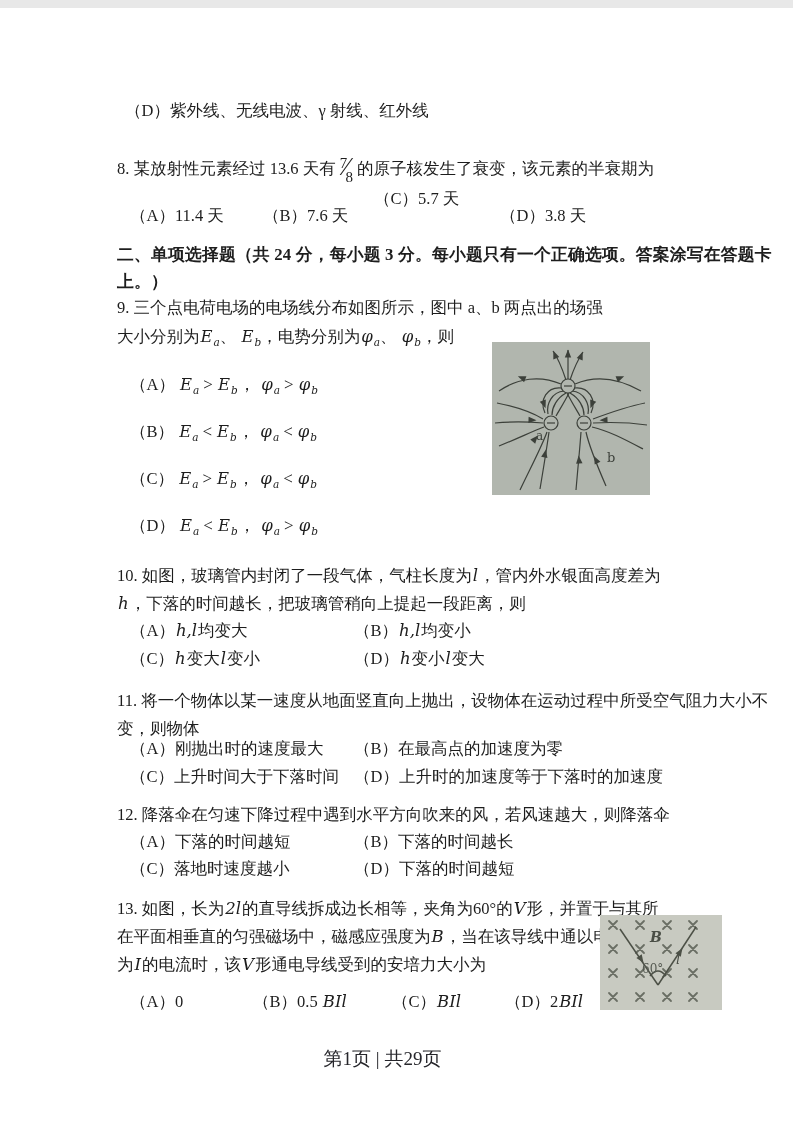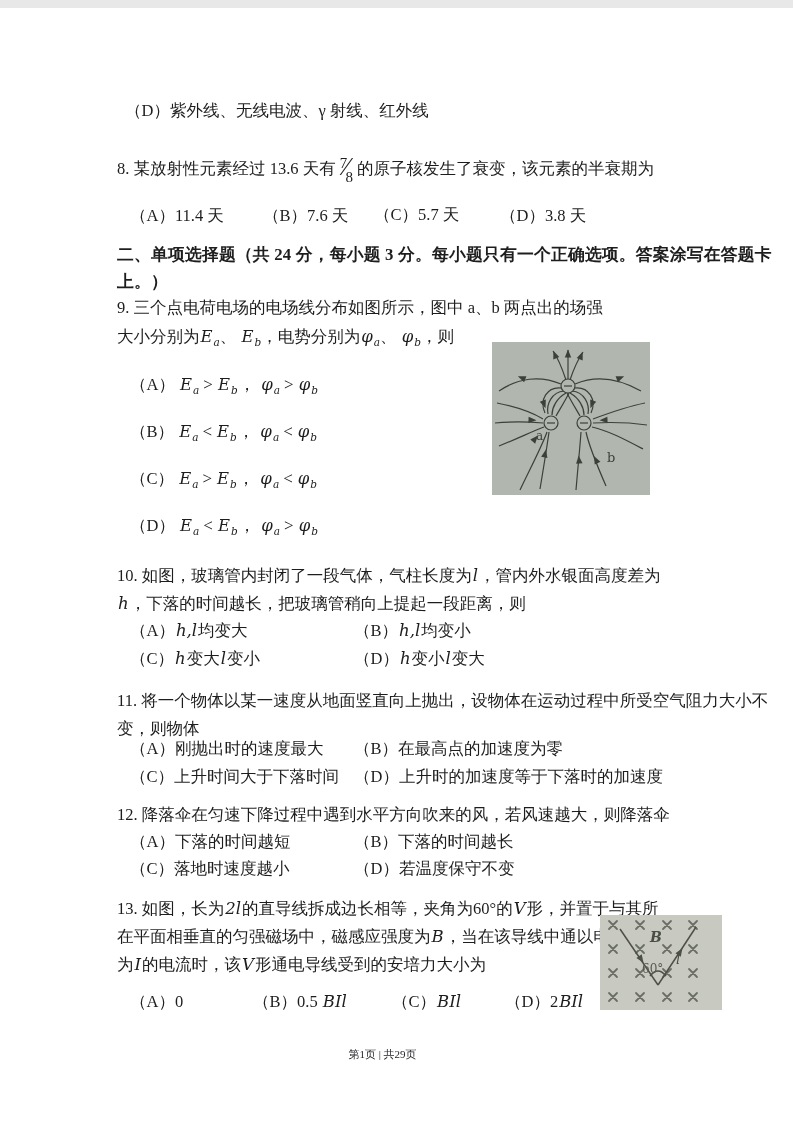--- a/index.html
+++ b/index.html
@@ -13,39 +13,39 @@
   i.m{font-style:italic;font-family:"DejaVu Serif",serif;padding:0 1px;}
   sub{font-size:10.5px;}
   sub i.m{padding:0;}
   .rel{padding:0 4px;font-size:17px;}
   .cm{padding:0 5px 0 1px;}
   .stem8{display:flex;align-items:center;line-height:1;}
   .frac{display:inline-block;margin:0 4px;line-height:1;}
   .frac sup{font-size:15px;vertical-align:7px;}
   .frac .sl{font-size:26px;font-style:italic;margin:0 -3px;}
   .frac sub{font-size:15px;vertical-align:-7px;}
-  .footer{left:0;width:765px;text-align:center;font-size:11px;color:#26262b;}
+  .footer{left:0;width:765px;text-align:center;font-size:19px;color:#26262b;}
   svg text{font-family:"DejaVu Serif",serif;}
 </style>
 </head>
 <body>
 
 <div class="page">
 
   <div class="abs" style="left:125px;top:92px">（D）紫外线、无线电波、γ 射线、红外线</div>
 
   <div class="abs stem8" style="left:117px;top:146px">
     <span>8. 某放射性元素经过 13.6 天有</span>
     <span class="frac"><sup>7</sup><span class="sl">⁄</span><sub>8</sub></span>
     <span>的原子核发生了衰变，该元素的半衰期为</span>
   </div>
 
   <span class="abs" style="left:130px;top:197px">（A）11.4 天</span>
   <span class="abs" style="left:263px;top:197px">（B）7.6 天</span>
-  <span class="abs" style="left:374px;top:196px">（C）5.7 天</span>
+  <span class="abs" style="left:374px;top:180px">（C）5.7 天</span>
   <span class="abs" style="left:500px;top:197px">（D）3.8 天</span>
 
   <div class="abs bold" style="left:117px;top:236px">二、单项选择题（共 24 分，每小题 3 分。每小题只有一个正确选项。答案涂写在答题卡</div>
   <div class="abs bold" style="left:117px;top:263px">上。）</div>
 
   <div class="abs" style="left:117px;top:289px">9. 三个点电荷电场的电场线分布如图所示，图中 a、b 两点出的场强</div>
   <div class="abs" style="left:117px;top:318px">
     <span>大小分别为</span><i class="m">E</i><sub><i class="m">a</i></sub><span>、</span> <i class="m">E</i><sub><i class="m">b</i></sub><span>，电势分别为</span><i class="m">φ</i><sub><i class="m">a</i></sub><span>、</span> <i class="m">φ</i><sub><i class="m">b</i></sub><span>，则</span>
   </div>
 
@@ -141,21 +141,21 @@
   <div class="abs" style="left:117px;top:710px">变，则物体</div>
   <div class="abs" style="left:130px;top:730px">（A）刚抛出时的速度最大</div>
   <div class="abs" style="left:354px;top:730px">（B）在最高点的加速度为零</div>
   <div class="abs" style="left:354px;top:758px">（D）上升时的加速度等于下落时的加速度</div>
   <div class="abs" style="left:130px;top:758px">（C）上升时间大于下落时间</div>
 
   <div class="abs" style="left:117px;top:796px">12. 降落伞在匀速下降过程中遇到水平方向吹来的风，若风速越大，则降落伞</div>
   <div class="abs" style="left:130px;top:823px">（A）下落的时间越短</div>
   <div class="abs" style="left:354px;top:823px">（B）下落的时间越长</div>
   <div class="abs" style="left:130px;top:850px">（C）落地时速度越小</div>
-  <div class="abs" style="left:354px;top:850px">（D）若温度保守不变</div>
+  <div class="abs" style="left:354px;top:850px">（D）下落的时间越短</div>
 
   <div class="abs" style="left:117px;top:890px">
     <span>13. 如图，长为</span><i class="m">2l</i><span>的直导线拆成边长相等，夹角为</span><span>60°</span><span>的</span><i class="m">V</i><span>形，并置于与其所</span>
   </div>
   <div class="abs" style="left:117px;top:918px">
     <span>在平面相垂直的匀强磁场中，磁感应强度为</span><i class="m">B</i><span>，当在该导线中通以电流强度</span>
   </div>
   <div class="abs" style="left:117px;top:946px">
     <span>为</span><i class="m">I</i><span>的电流时，该</span><i class="m">V</i><span>形通电导线受到的安培力大小为</span>
   </div>

